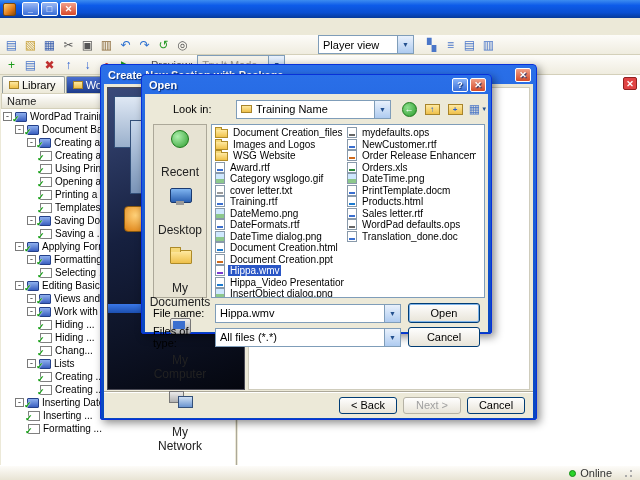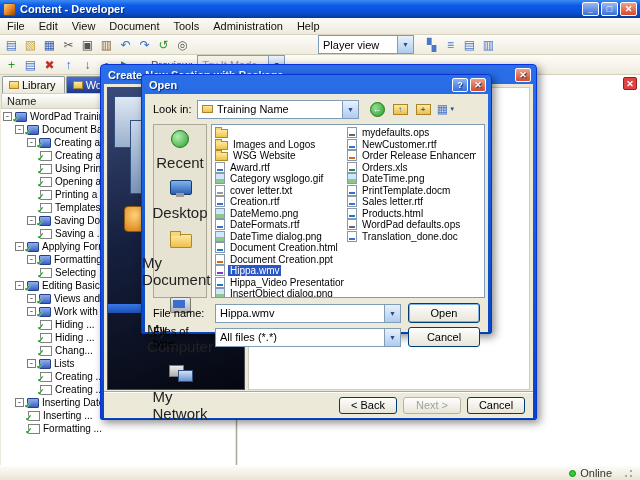--- a/index.html
+++ b/index.html
@@ -116,39 +116,39 @@
   .btn { min-width:58px; height:17px; padding:0 6px; background:linear-gradient(#fefefe,#e8e4d8);
     border:1px solid #003c74; border-radius:3px; font-size:11px; color:#000;
     display:flex; align-items:center; justify-content:center; }
   .btn.disabled { color:#a0a0a0; border-color:#b5b2a5; }
   .btn.default { box-shadow:0 0 0 1px #7eb4ea inset; }
 
   
   .open-dlg { left:141px; top:74px; width:351px; height:260px; }
   .open-dlg .dlg-body { height:238px; }
   .lookin-row { position:absolute; left:0; top:5px; width:100%; height:20px; display:flex; align-items:center; }
-  .lookin-label { width:52px; padding-left:8px; }
+  .lookin-label { width:74px; padding-left:8px;margin-left:20px; }
   .lookin-combo { width:162px; }
   .mini-folder { width:11px; height:8px; background:linear-gradient(#ffe9a0,#eec04a);
     border:1px solid #a8842a; margin-right:4px; flex:none; }
   .dlgtools { display:flex; align-items:center; margin-left:8px; gap:3px; }
   .dlgtool { width:20px; height:18px; display:flex; align-items:center; justify-content:center; font-size:11px; }
   .back-circle { width:15px; height:15px; border-radius:50%; color:#fff; font-size:9px; font-weight:bold;
     background:radial-gradient(circle at 35% 35%,#8ee08e,#2a9a2a); border:1px solid #1c7a1c;
     display:flex; align-items:center; justify-content:center; }
   .tool-folder { position:relative; width:15px; height:11px; background:linear-gradient(#ffe9a0,#eec04a);
     border:1px solid #a8842a; color:#2a5fd0; font-size:8px; font-weight:bold; text-align:center; line-height:10px; }
   .views-grid { color:#4a76c8; font-size:12px; display:flex; align-items:center; }
   .views-grid .tiny-arrow { font-size:6px; color:#23508e; margin-left:1px; }
 
   .places-bar { position:absolute; left:8px; top:30px; width:54px; height:174px;
     background:#e7e3d3; border:1px solid #aca899; display:flex; flex-direction:column;
     align-items:center; padding-top:4px; }
   .place { display:flex; flex-direction:column; align-items:center; margin-bottom:8px; }
-  .place-label { font-size:15px; color:#222; margin-top:5px; }
+  .place-label { font-size:12px; color:#222; margin-top:16px; text-align:center; }
   .place-icon { position:relative; width:24px; height:20px; }
   .recent-icon::before { content:""; position:absolute; left:3px; top:1px; width:16px; height:16px;
     border-radius:50%; background:radial-gradient(circle at 35% 35%,#aef0ae,#2f9e2f); border:1px solid #1c7a1c; }
   .desktop-icon::before { content:""; position:absolute; left:2px; top:1px; width:20px; height:13px;
     background:linear-gradient(#7fb4f0,#2a5fb0); border:1px solid #1a3a70; border-radius:2px; }
   .desktop-icon::after { content:""; position:absolute; left:8px; top:14px; width:8px; height:4px; background:#9a9a9a; }
   .mydocs-icon::before { content:""; position:absolute; left:2px; top:5px; width:20px; height:12px;
     background:linear-gradient(#ffe9a0,#eec04a); border:1px solid #ad8a28; border-radius:1px; }
   .mydocs-icon::after { content:""; position:absolute; left:2px; top:2px; width:9px; height:4px;
     background:#f5d878; border:1px solid #ad8a28; border-bottom:none; border-radius:1px 1px 0 0; }
@@ -192,35 +192,25 @@
   .fname-combo { width:186px; }
   .dlg-btn { position:absolute; right:8px; width:72px; height:20px; }
 </style>
 </head>
 <body>
 
 <div class="screen">
 
   <div class="titlebar">
     <div class="app-icon"></div>
-    <div class="title-text">Content - Developer</div>
     <div class="capbtn">_</div>
     <div class="capbtn">□</div>
     <div class="capbtn close">✕</div>
   </div>
 
-  <div class="menubar">
-      <div class="menu-item">File</div>
-      <div class="menu-item">Edit</div>
-      <div class="menu-item">View</div>
-      <div class="menu-item">Document</div>
-      <div class="menu-item">Tools</div>
-      <div class="menu-item">Administration</div>
-      <div class="menu-item">Help</div>
-    </div>
 
   <div class="toolbar toolbar1">
     <div class="tbicons">
         <div class="tbicon" style="color: rgb(74, 118, 200);">▤</div>
         <div class="tbicon" style="color: rgb(200, 162, 58);">▧</div>
         <div class="tbicon" style="color: rgb(58, 95, 174);">▦</div>
         <div class="tbicon" style="color: rgb(85, 85, 85);">✂</div>
         <div class="tbicon" style="color: rgb(85, 85, 85);">▣</div>
         <div class="tbicon" style="color: rgb(138, 106, 58);">▥</div>
         <div class="tbicon" style="color: rgb(42, 111, 208);">↶</div>
@@ -521,20 +511,21 @@
           <div class="place">
             <div class="place-icon mynetwork-icon"></div>
             <div class="place-label">My Network</div>
           </div>
         </div>
 
       <div class="file-area">
         <div class="fcol">
             <div class="frow">
               <span class="ficon folder"></span>
+              <span class="flabel">Document Creation_files</span>
             </div>
             <div class="frow">
               <span class="ficon folder"></span>
               <span class="flabel">Images and Logos</span>
             </div>
             <div class="frow">
               <span class="ficon folder"></span>
               <span class="flabel">WSG Website</span>
             </div>
             <div class="frow">
@@ -544,21 +535,21 @@
             <div class="frow">
               <span class="ficon image"></span>
               <span class="flabel">Category wsglogo.gif</span>
             </div>
             <div class="frow">
               <span class="ficon text"></span>
               <span class="flabel">cover letter.txt</span>
             </div>
             <div class="frow">
               <span class="ficon doc"></span>
-              <span class="flabel">Creation.rtf</span>
+              <span class="flabel">Training.rtf</span>
             </div>
             <div class="frow">
               <span class="ficon image"></span>
               <span class="flabel">DateMemo.png</span>
             </div>
             <div class="frow">
               <span class="ficon doc"></span>
               <span class="flabel">DateFormats.rtf</span>
             </div>
             <div class="frow">
@@ -605,26 +596,26 @@
             </div>
             <div class="frow">
               <span class="ficon image"></span>
               <span class="flabel">DateTime.png</span>
             </div>
             <div class="frow">
               <span class="ficon doc"></span>
               <span class="flabel">PrintTemplate.docm</span>
             </div>
             <div class="frow">
+              <span class="ficon html"></span>
+              <span class="flabel">Products.html</span>
+            </div>
+            <div class="frow">
               <span class="ficon doc"></span>
               <span class="flabel">Sales letter.rtf</span>
-            </div>
-            <div class="frow">
-              <span class="ficon html"></span>
-              <span class="flabel">Products.html</span>
             </div>
             <div class="frow">
               <span class="ficon ops"></span>
               <span class="flabel">WordPad defaults.ops</span>
             </div>
             <div class="frow">
               <span class="ficon doc"></span>
               <span class="flabel">Translation_done.doc</span>
             </div>
           </div>

